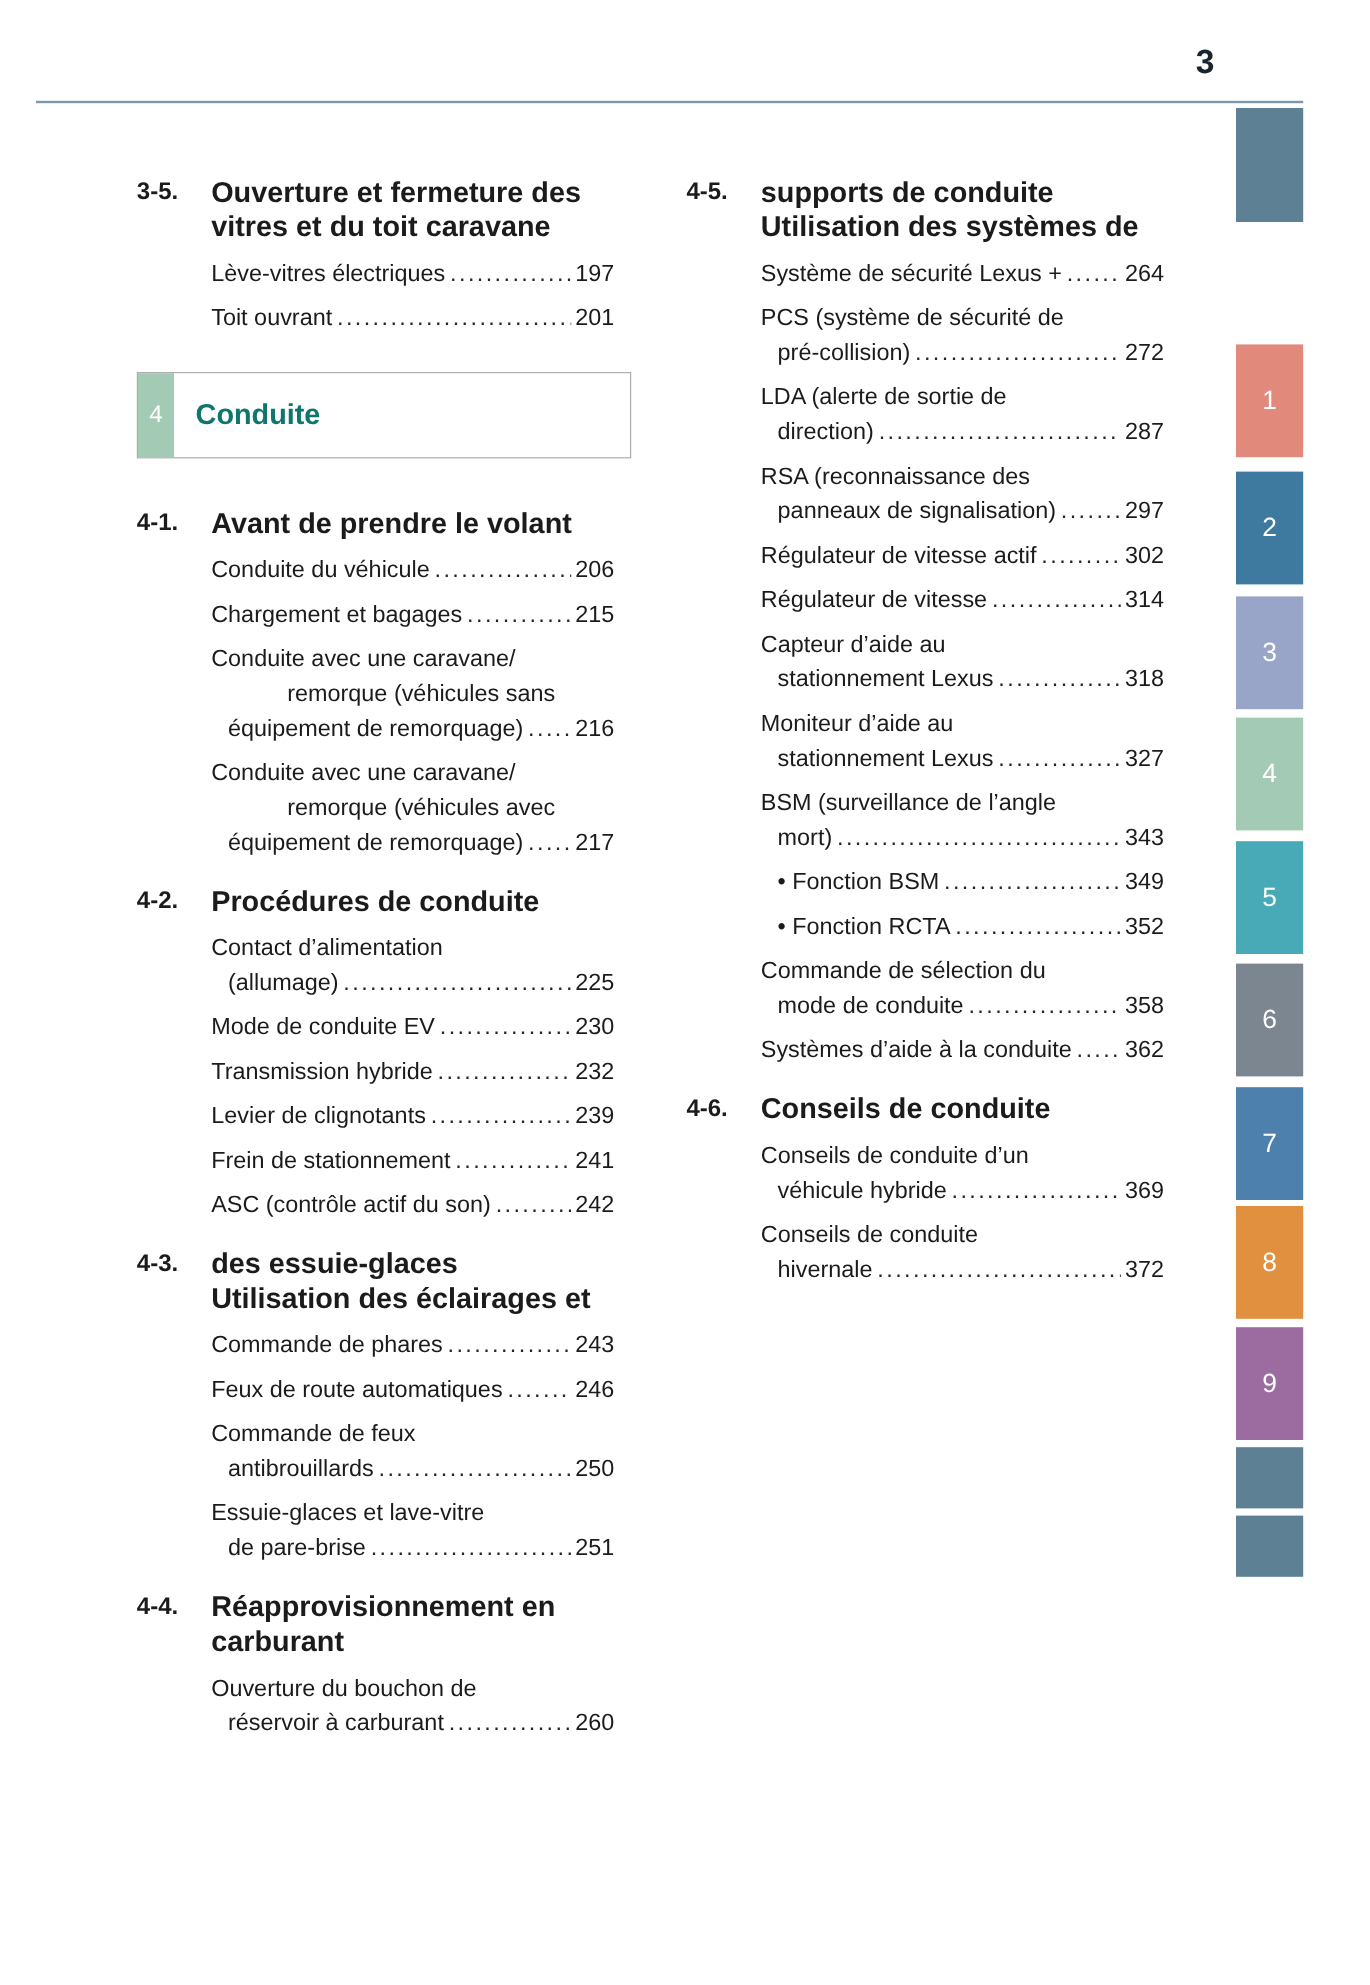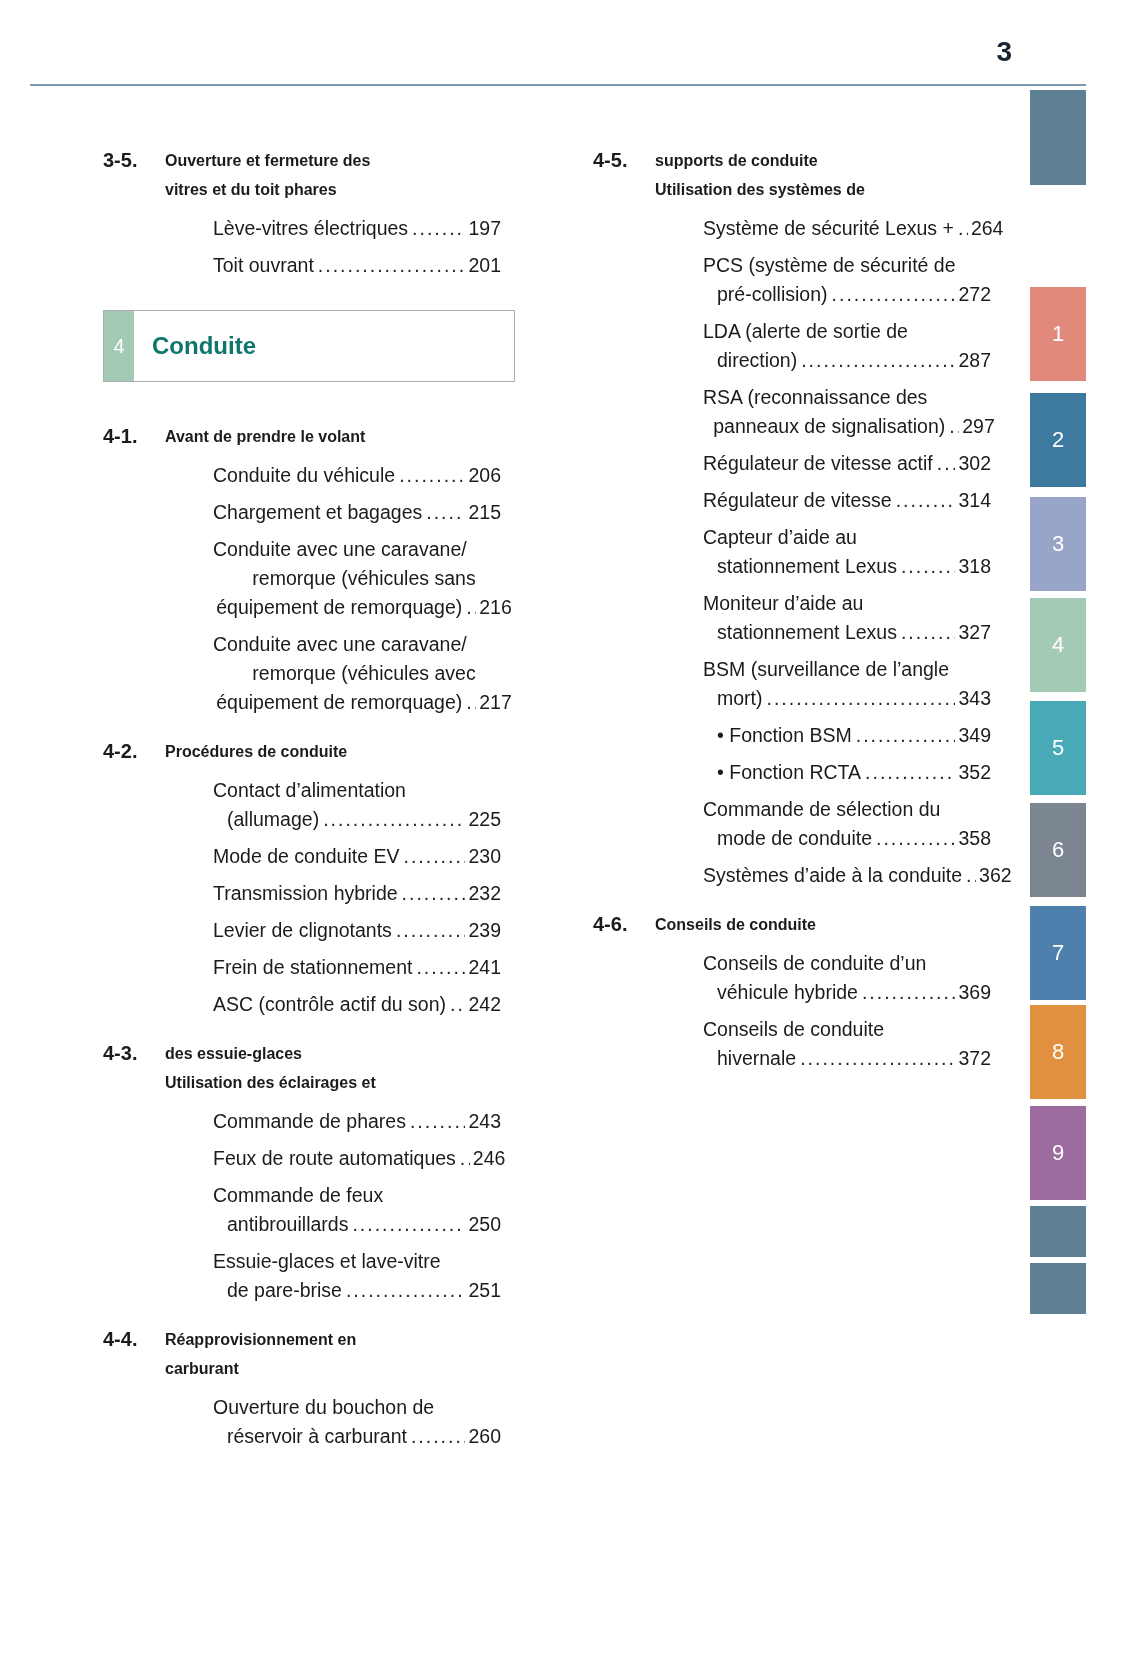--- a/index.html
+++ b/index.html
@@ -17,34 +17,34 @@
     position: absolute; top: 36px; right: 130px;
     font-size: 28px; font-weight: bold; color: #182531;
   }
   .header-rule {
     position: absolute; top: 84px; left: 30px; right: 56px;
     height: 2px; background: #7d98aa;
   }
 
   
   .content {
-    position: absolute; top: 146px; left: 103px;
-    display: flex; gap: 92px;
+    position: absolute; top: 146px; left: 114px;
+    display: flex; gap: 60px;
   }
   .toc-col { width: 398px; }
 
   .toc-section { margin-top: 20px; }
   .toc-wrap > .toc-section:first-child { margin-top: 0; }
 
   .sec-head { display: flex; margin-bottom: 10px; }
   .sec-label { width: 62px; flex: none; font-weight: bold; font-size: 20px; line-height: 29px; }
-  .sec-titles { font-weight: bold; font-size: 16px; line-height: 29px; white-space: nowrap; }
+  .sec-titles { font-weight: bold; font-size: 24px; line-height: 29px; white-space: nowrap; }
 
   .entries { padding-left: 62px; }
-  .entry { margin-bottom: 8px; margin-left: 48px; }
+  .entry { margin-bottom: 8px; }
   .entry-line { display: flex; align-items: baseline; font-size: 19.5px; line-height: 29px; }
   .entry-line .entry-text { white-space: nowrap; }
   .entry-line.cont { padding-left: 14px; justify-content: center; }
   .entry.bullet .entry-line { padding-left: 14px; }
 
   .leader {
     flex: 1 1 auto; min-width: 10px;
     overflow: hidden; white-space: nowrap;
     margin: 0 3px 0 4px; color: #232323;
   }
@@ -88,21 +88,21 @@
 <div class="header-rule" style="background: rgb(125, 152, 170);"></div>
 
 <main class="content">
   <div class="toc-col">
     <div class="toc-wrap" id="left-top">
         <section class="toc-section">
           <div class="sec-head">
             <span class="sec-label">3-5.</span>
             <div class="sec-titles">
               <div class="sec-title-line">Ouverture et fermeture des</div>
-              <div class="sec-title-line">vitres et du toit phares</div>
+              <div class="sec-title-line">vitres et du toit caravane</div>
             </div>
           </div>
           <div class="entries">
             <div class="entry">
               <div class="entry-line">
                 <span class="entry-text">Lève-vitres électriques</span>
                 <span class="leader"></span>
                 <span class="pgnum">197</span>
               </div>
             </div>

